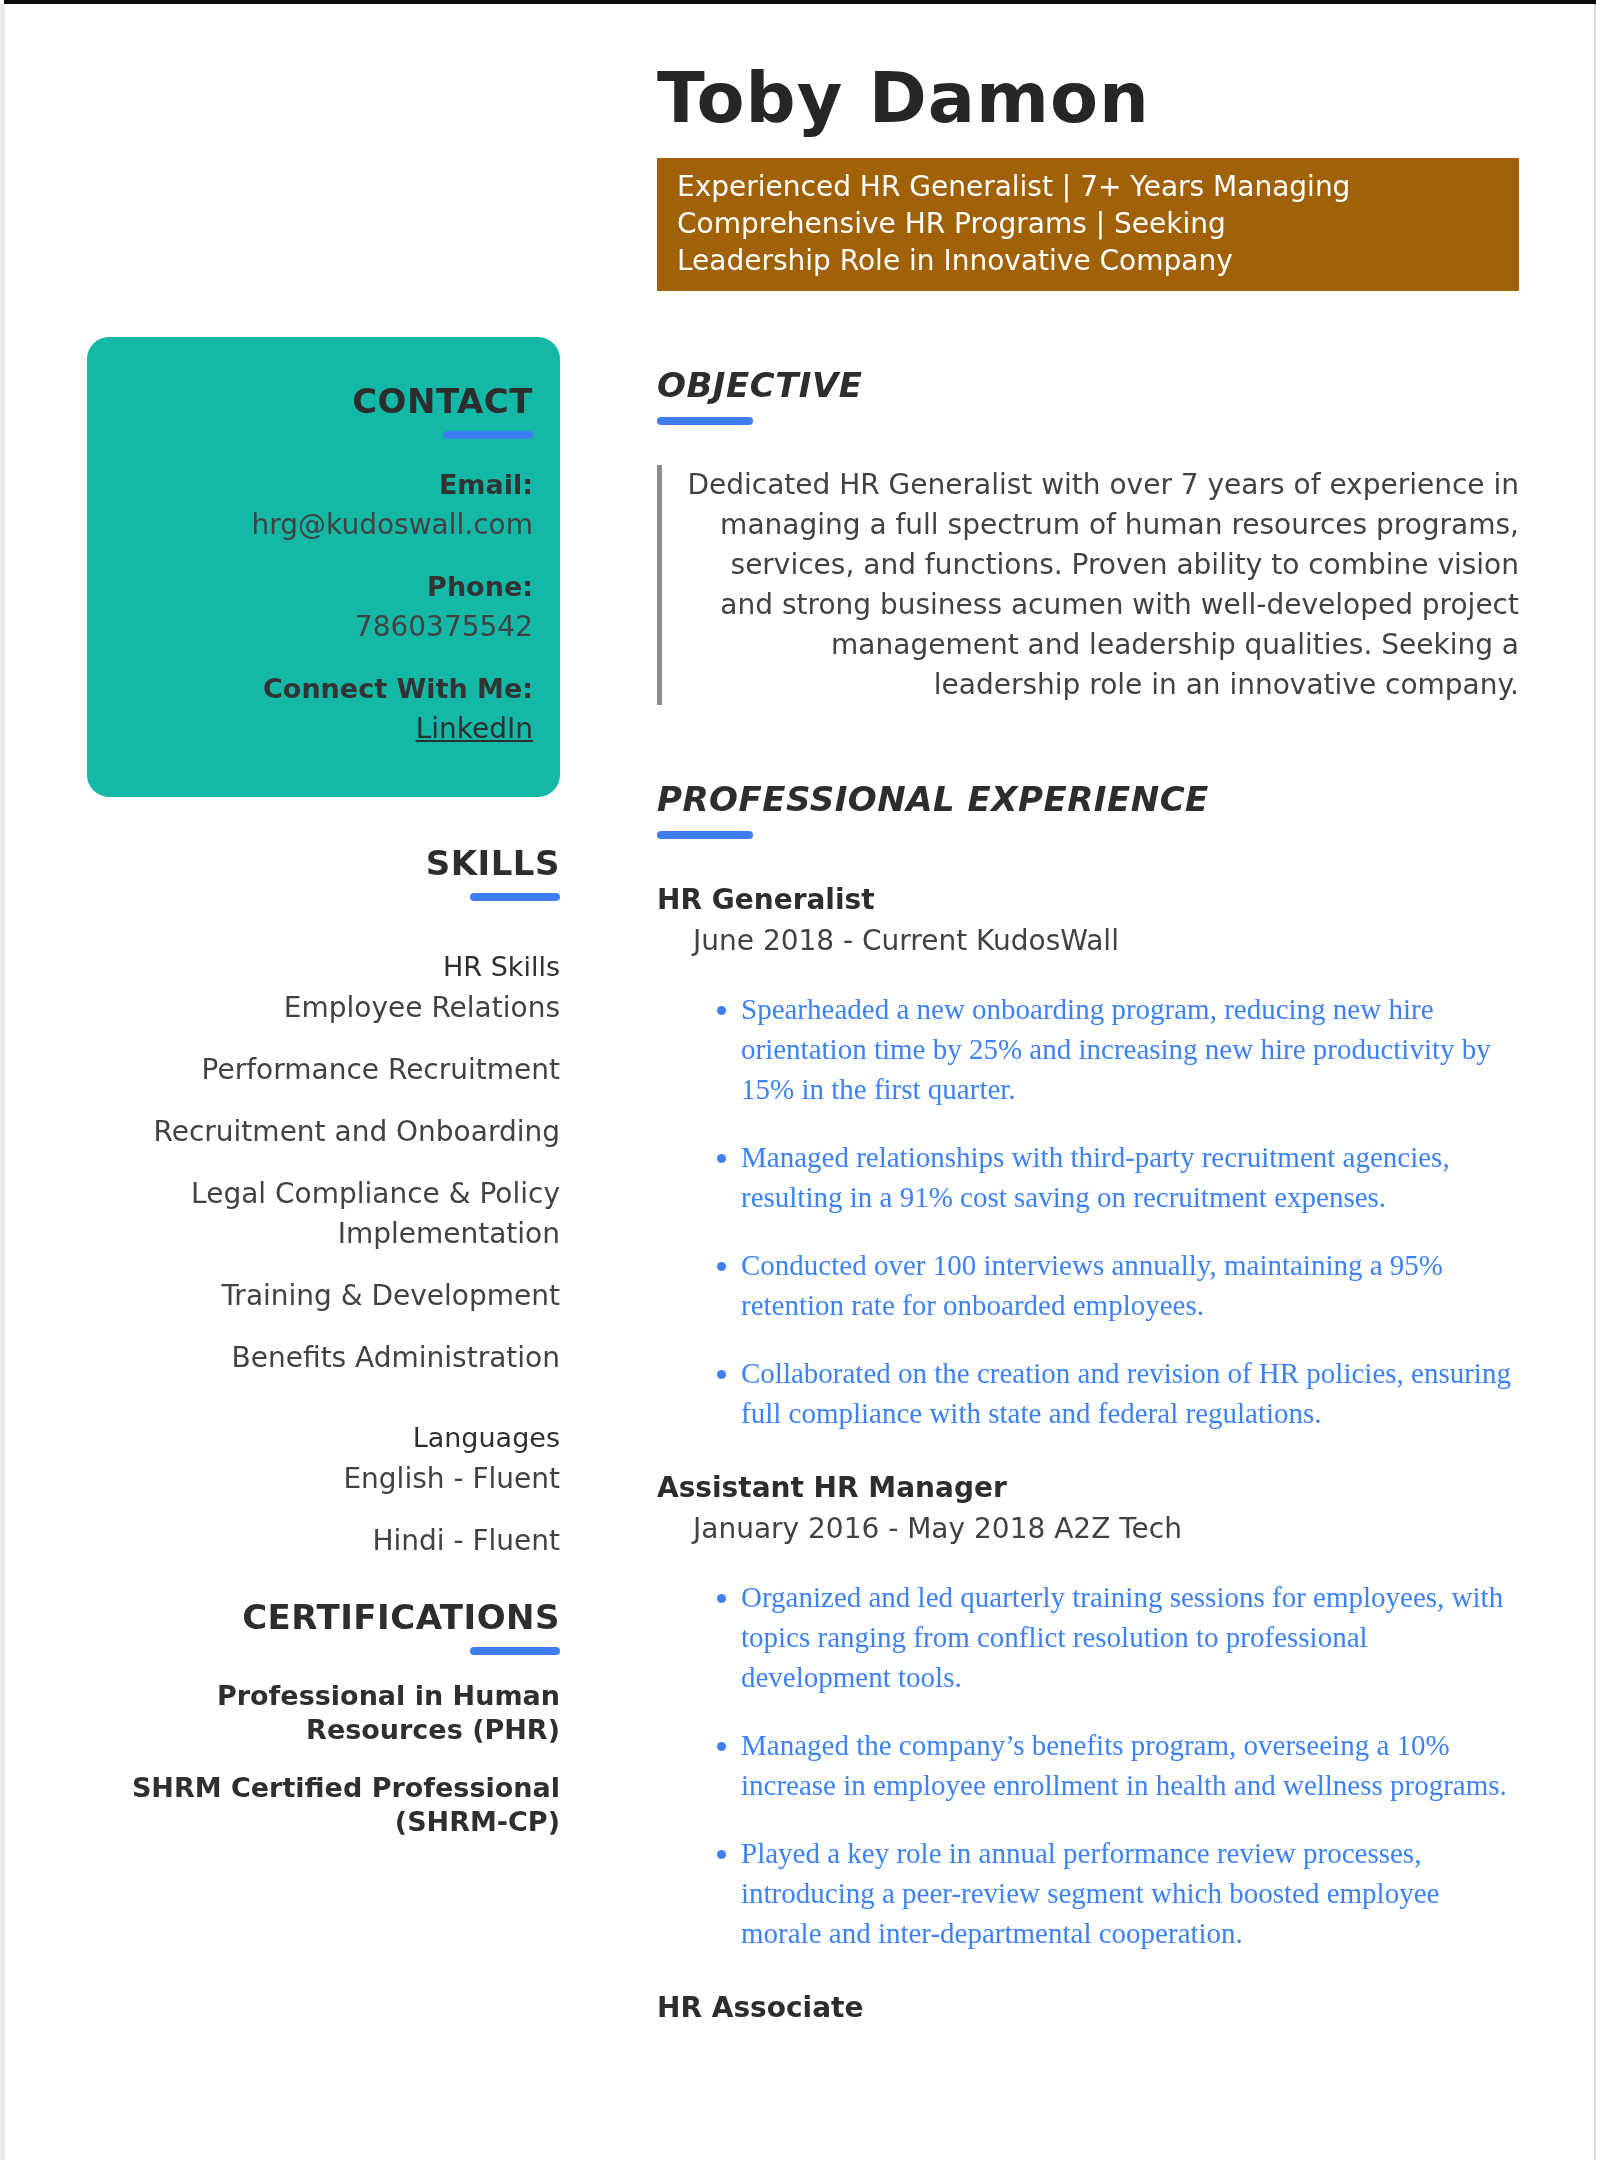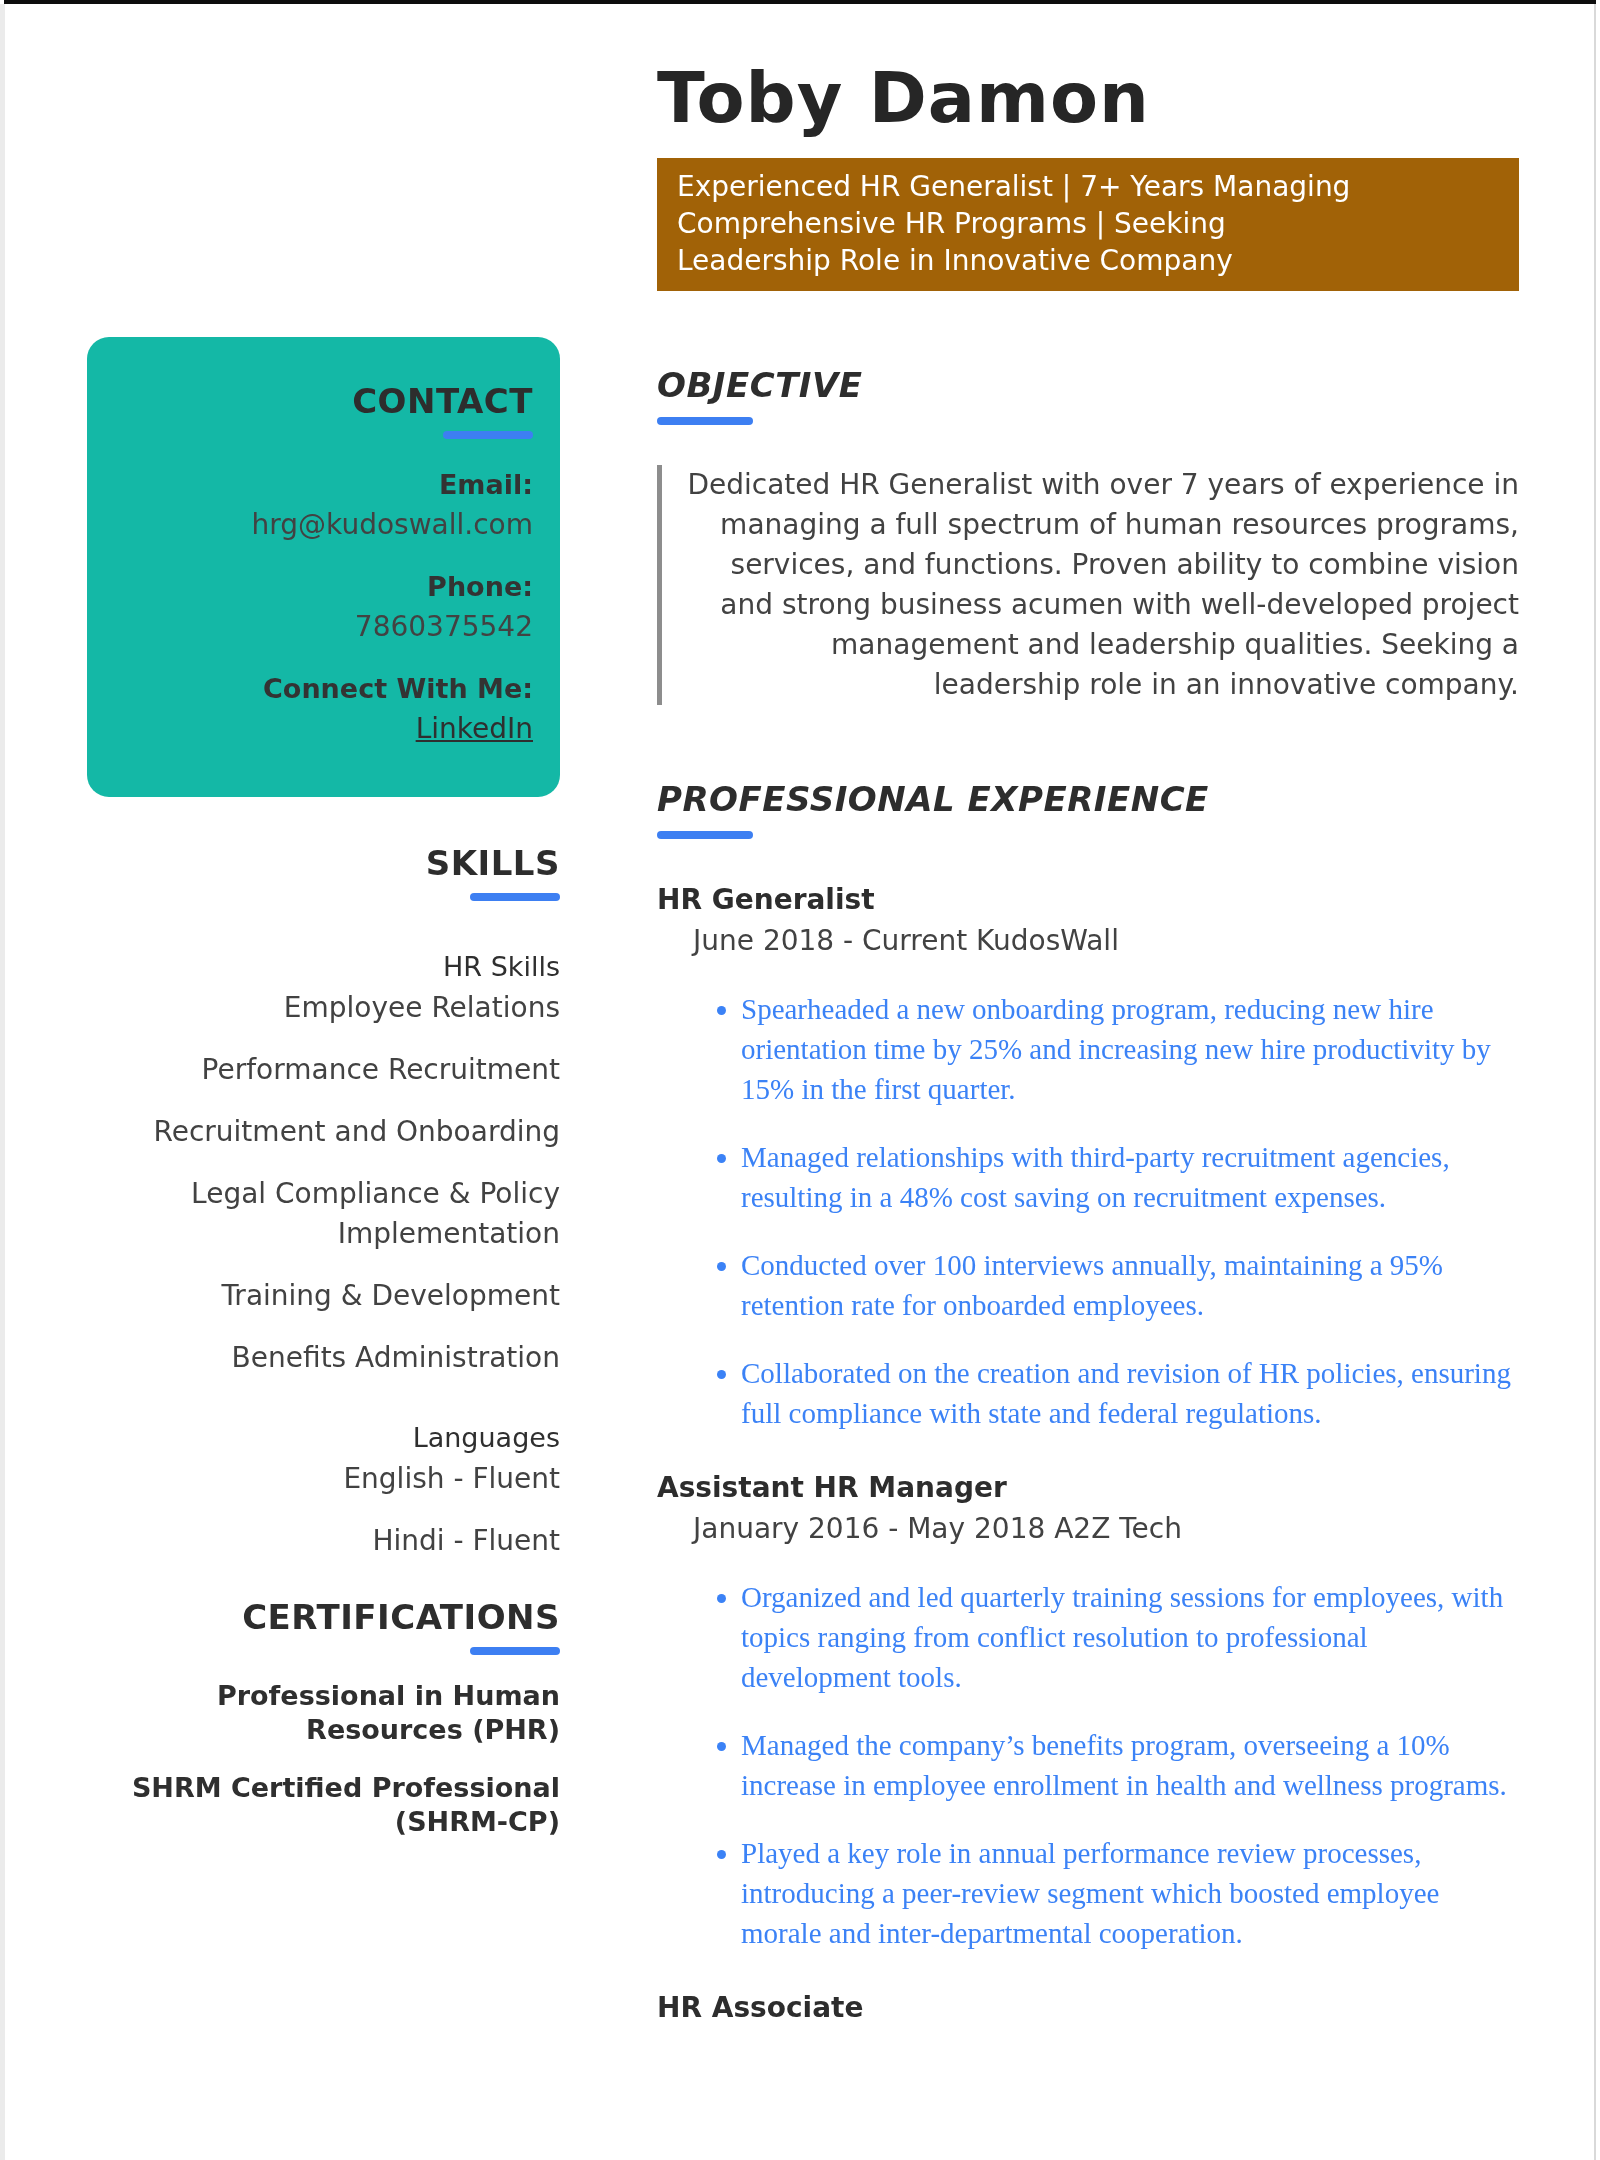--- a/index.html
+++ b/index.html
@@ -145,21 +145,21 @@
 
       <div class="section">
         <div class="main-heading">PROFESSIONAL EXPERIENCE</div>
         <div class="accent-bar left"></div>
 
         <div class="job first">
           <div class="job-title">HR Generalist</div>
           <div class="job-meta">June 2018 - Current KudosWall</div>
           <ul class="job-bullets">
             <li>Spearheaded a new onboarding program, reducing new hire orientation time by 25% and increasing new hire productivity by 15% in the first quarter.</li>
-            <li>Managed relationships with third-party recruitment agencies, resulting in a 48% cost saving on recruitment expenses.</li>
+            <li>Managed relationships with third-party recruitment agencies, resulting in a 91% cost saving on recruitment expenses.</li>
             <li>Conducted over 100 interviews annually, maintaining a 95% retention rate for onboarded employees.</li>
             <li>Collaborated on the creation and revision of HR policies, ensuring full compliance with state and federal regulations.</li>
           </ul>
         </div>
 
         <div class="job">
           <div class="job-title">Assistant HR Manager</div>
           <div class="job-meta">January 2016 - May 2018 A2Z Tech</div>
           <ul class="job-bullets">
             <li>Organized and led quarterly training sessions for employees, with topics ranging from conflict resolution to professional development tools.</li>

